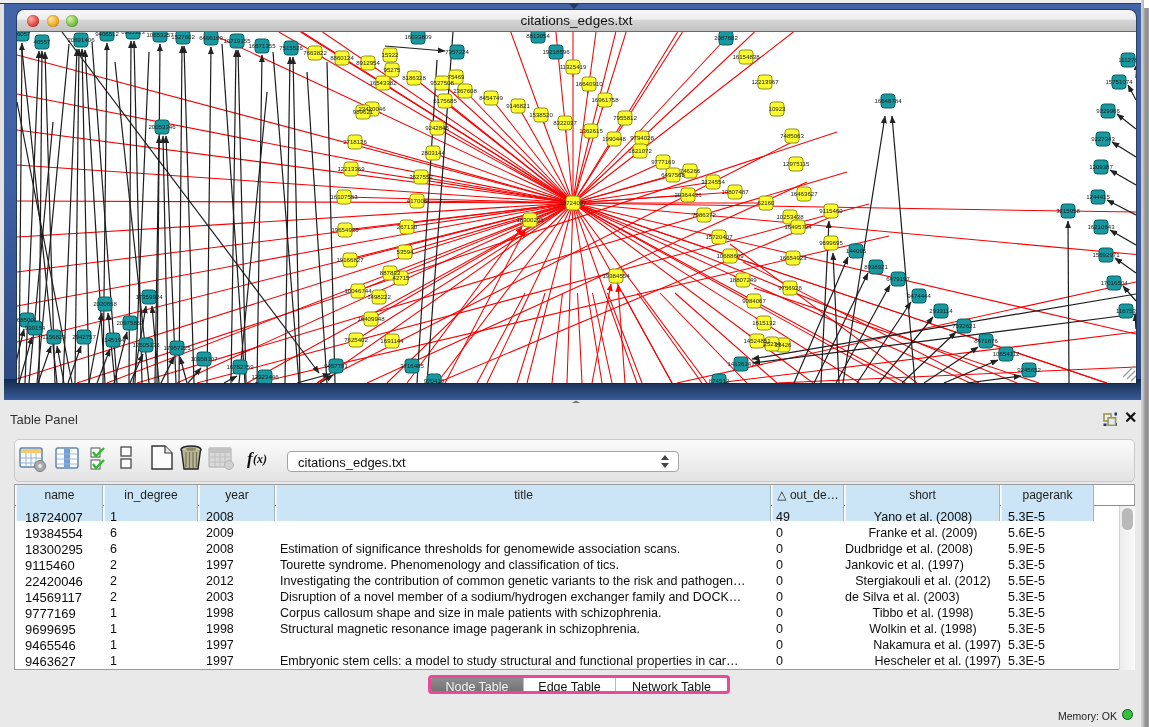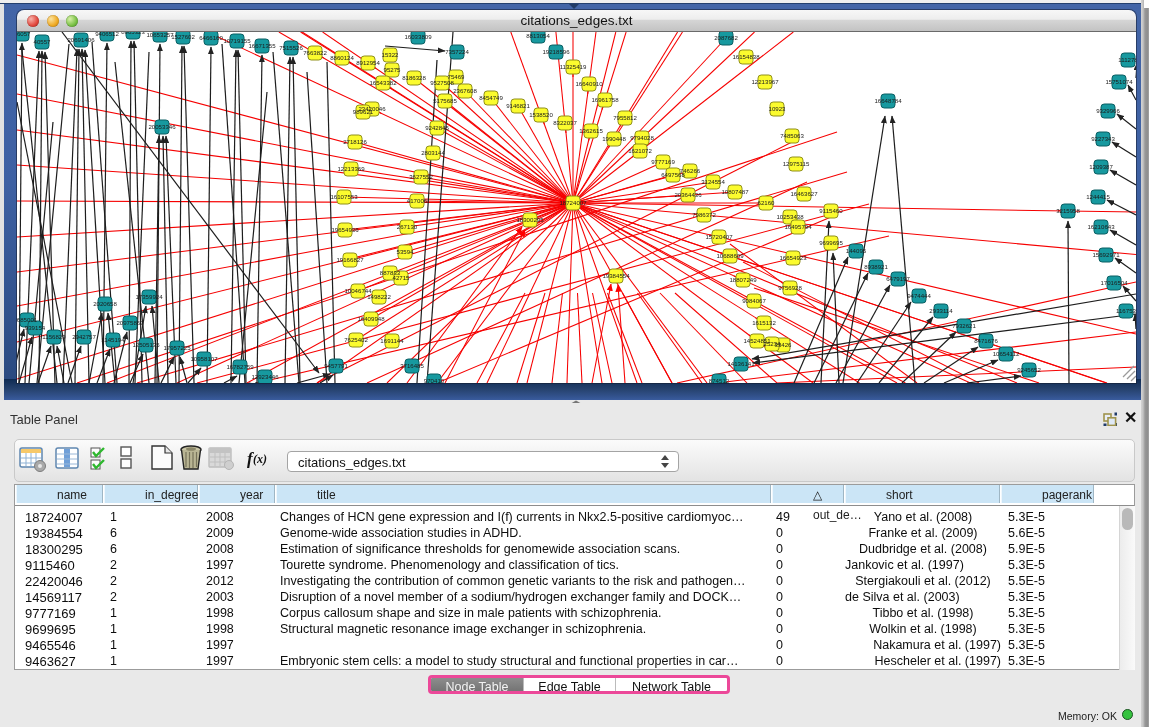--- a/index.html
+++ b/index.html
@@ -28,23 +28,23 @@
 #pfloat { position:absolute; left:1103px; top:9px; width:14px; height:14px; }
 #pclose { position:absolute; left:1124px; top:5px; font-size:16px; font-weight:bold; color:#111; }
 #toolbar { position:absolute; left:14px; top:36px; width:1121px; height:43px;
   border:1px solid #c9c9c9; border-radius:5px;
   background:linear-gradient(180deg,#fbfbfb,#e3e3e3); }
 #combo { position:absolute; left:287px; top:48px; width:392px; height:21px;
   background:#fff; border:1px solid #a4a4a4; border-radius:4px; }
 #combo .ct { position:absolute; left:10px; top:3px; font-size:13px; color:#111; }
 #tablebox { position:absolute; left:14px; top:81px; width:1121px; height:186px;
   background:#fff; border:1px solid #9b9b9b; }
-.hc { position:absolute; top:0; height:18px; background:#cbe5f6;
+.hc { position:absolute; top:0; height:36px; background:#cbe5f6;
   border-right:1px solid #9fb6c4; border-left:1px solid #eef7fd;
-  font-size:12px; color:#222; line-height:20px;padding-left:40px; }
+  font-size:12px; color:#222; text-align:center; line-height:20px; }
 #thead { position:absolute; left:0; top:0; width:1119px; height:21px; background:#fff;
   border-bottom:1px solid #8d8d8d; }
 .tr { position:absolute; left:0; width:1119px; height:16px; font-size:12.5px; color:#0d0d0d; }
 .tr span { position:absolute; top:0; white-space:nowrap; }
 #vsb { position:absolute; left:1104px; top:21px; width:16px; height:164px;
   background:linear-gradient(90deg,#ececec,#fafafa); border-left:1px solid #d5d5d5; }
 #vsb .th { position:absolute; left:2px; top:2px; width:11px; height:22px;
   background:#b9b9b9; border-radius:6px; }
 #tabs { position:absolute; left:428px; top:272px; height:19px; display:flex;
   border:3px solid #ec4899; border-radius:4px; overflow:hidden; background:#fff; }
@@ -643,41 +643,39 @@
       <div class="hc" style="left:184px;width:76px">year</div>
       <div class="hc" style="left:261px;width:495px">title</div>
       <div class="hc" style="left:757px;width:72px">△ out_de…</div>
       <div class="hc" style="left:830px;width:155px">short</div>
       <div class="hc" style="left:986px;width:93px">pagerank</div>
     </div>
     <div class="tr" style="top:24.5px">
         <span style="left:10px;font-size:13px">18724007</span>
         <span style="left:95px">1</span>
         <span style="left:191px">2008</span>
-        <span style="left:265px;width:492px;overflow:hidden">Changes of HCN gene expression and I(f) currents in Nkx2.5-positive cardiomyoc…</span>
         <span style="left:761px">49</span>
         <span style="left:830px;width:156px;text-align:center">Yano et al. (2008)</span>
         <span style="left:993px">5.3E-5</span>
       </div>
 <div class="tr" style="top:40.6px">
         <span style="left:10px;font-size:13px">19384554</span>
         <span style="left:95px">6</span>
         <span style="left:191px">2009</span>
-        <span style="left:265px;width:492px;overflow:hidden">Genome-wide association studies in ADHD.</span>
         <span style="left:761px">0</span>
         <span style="left:830px;width:156px;text-align:center">Franke et al. (2009)</span>
         <span style="left:993px">5.6E-5</span>
       </div>
 <div class="tr" style="top:56.7px">
         <span style="left:10px;font-size:13px">18300295</span>
         <span style="left:95px">6</span>
         <span style="left:191px">2008</span>
         <span style="left:265px;width:492px;overflow:hidden">Estimation of significance thresholds for genomewide association scans.</span>
         <span style="left:761px">0</span>
-        <span style="left:830px;width:156px;text-align:center">Dudbridge et al. (2008)</span>
+        <span style="left:830px;width:156px;text-align:left">Dudbridge et al. (2008)</span>
         <span style="left:993px">5.9E-5</span>
       </div>
 <div class="tr" style="top:72.8px">
         <span style="left:10px;font-size:13px">9115460</span>
         <span style="left:95px">2</span>
         <span style="left:191px">1997</span>
         <span style="left:265px;width:492px;overflow:hidden">Tourette syndrome. Phenomenology and classification of tics.</span>
         <span style="left:761px">0</span>
         <span style="left:830px;width:156px;">Jankovic et al. (1997)</span>
         <span style="left:993px">5.3E-5</span>
@@ -706,21 +704,21 @@
         <span style="left:191px">1998</span>
         <span style="left:265px;width:492px;overflow:hidden">Corpus callosum shape and size in male patients with schizophrenia.</span>
         <span style="left:761px">0</span>
         <span style="left:830px;width:156px;text-align:center">Tibbo et al. (1998)</span>
         <span style="left:993px">5.3E-5</span>
       </div>
 <div class="tr" style="top:137.2px">
         <span style="left:10px;font-size:13px">9699695</span>
         <span style="left:95px">1</span>
         <span style="left:191px">1998</span>
-        <span style="left:265px;width:492px;overflow:hidden">Structural magnetic resonance image exchanger in schizophrenia.</span>
+        <span style="left:265px;width:492px;overflow:hidden">Structural magnetic resonance image pagerank in schizophrenia.</span>
         <span style="left:761px">0</span>
         <span style="left:830px;width:156px;text-align:center">Wolkin et al. (1998)</span>
         <span style="left:993px">5.3E-5</span>
       </div>
 <div class="tr" style="top:153.3px">
         <span style="left:10px;font-size:13px">9465546</span>
         <span style="left:95px">1</span>
         <span style="left:191px">1997</span>
         <span style="left:761px">0</span>
         <span style="left:830px;width:156px;text-align:right">Nakamura et al. (1997)</span>

